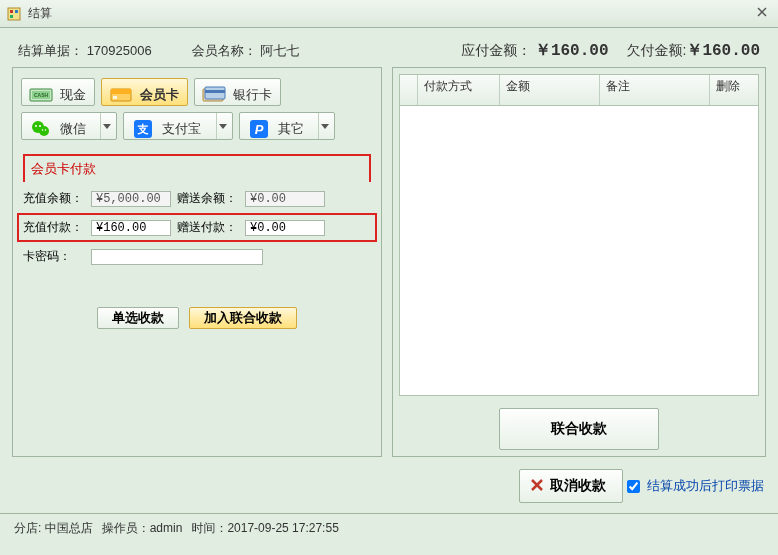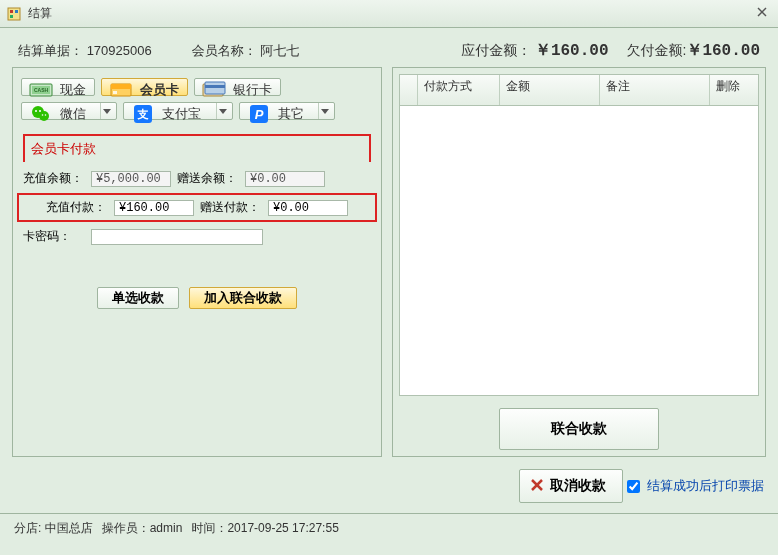--- a/index.html
+++ b/index.html
@@ -63,21 +63,21 @@
   }
   .panel-left { width: 370px; flex: 0 0 370px; height: 390px; }
   .panel-right { height: 390px; display: flex; flex-direction: column; padding: 6px; }
   .pay-methods {
     display: flex; flex-wrap: wrap;
     gap: 6px;
     padding: 10px 8px 6px 8px;
   }
   .pm-btn {
     display: flex; align-items: center;
-    height: 18px;
+    height: 28px;
     padding: 6px 8px 0 6px;
     background: linear-gradient(#fdfefd, #e8f1e8);
     border: 1px solid #9fb59f;
     border-radius: 2px;
     cursor: pointer;
     gap: 6px;
     font-size: 13px;
     color: #333;
   }
   .pm-btn.active {
@@ -119,21 +119,20 @@
     background: #fff;
     padding: 0 4px;
     font-family: "Courier New", monospace;
     font-size: 12px;
   }
   .txt-input[readonly] { background: #f4f4f4; color: #555; }
   .highlight-row {
     border: 2px solid #dd2222;
     padding: 4px 4px;
     margin: 0 -6px 6px -6px;
-    justify-content: center;
   }
   .btn-row {
     display: flex;
     gap: 10px;
     justify-content: center;
     margin-top: 42px;
   }
   .btn {
     height: 22px;
     padding: 0 14px;

